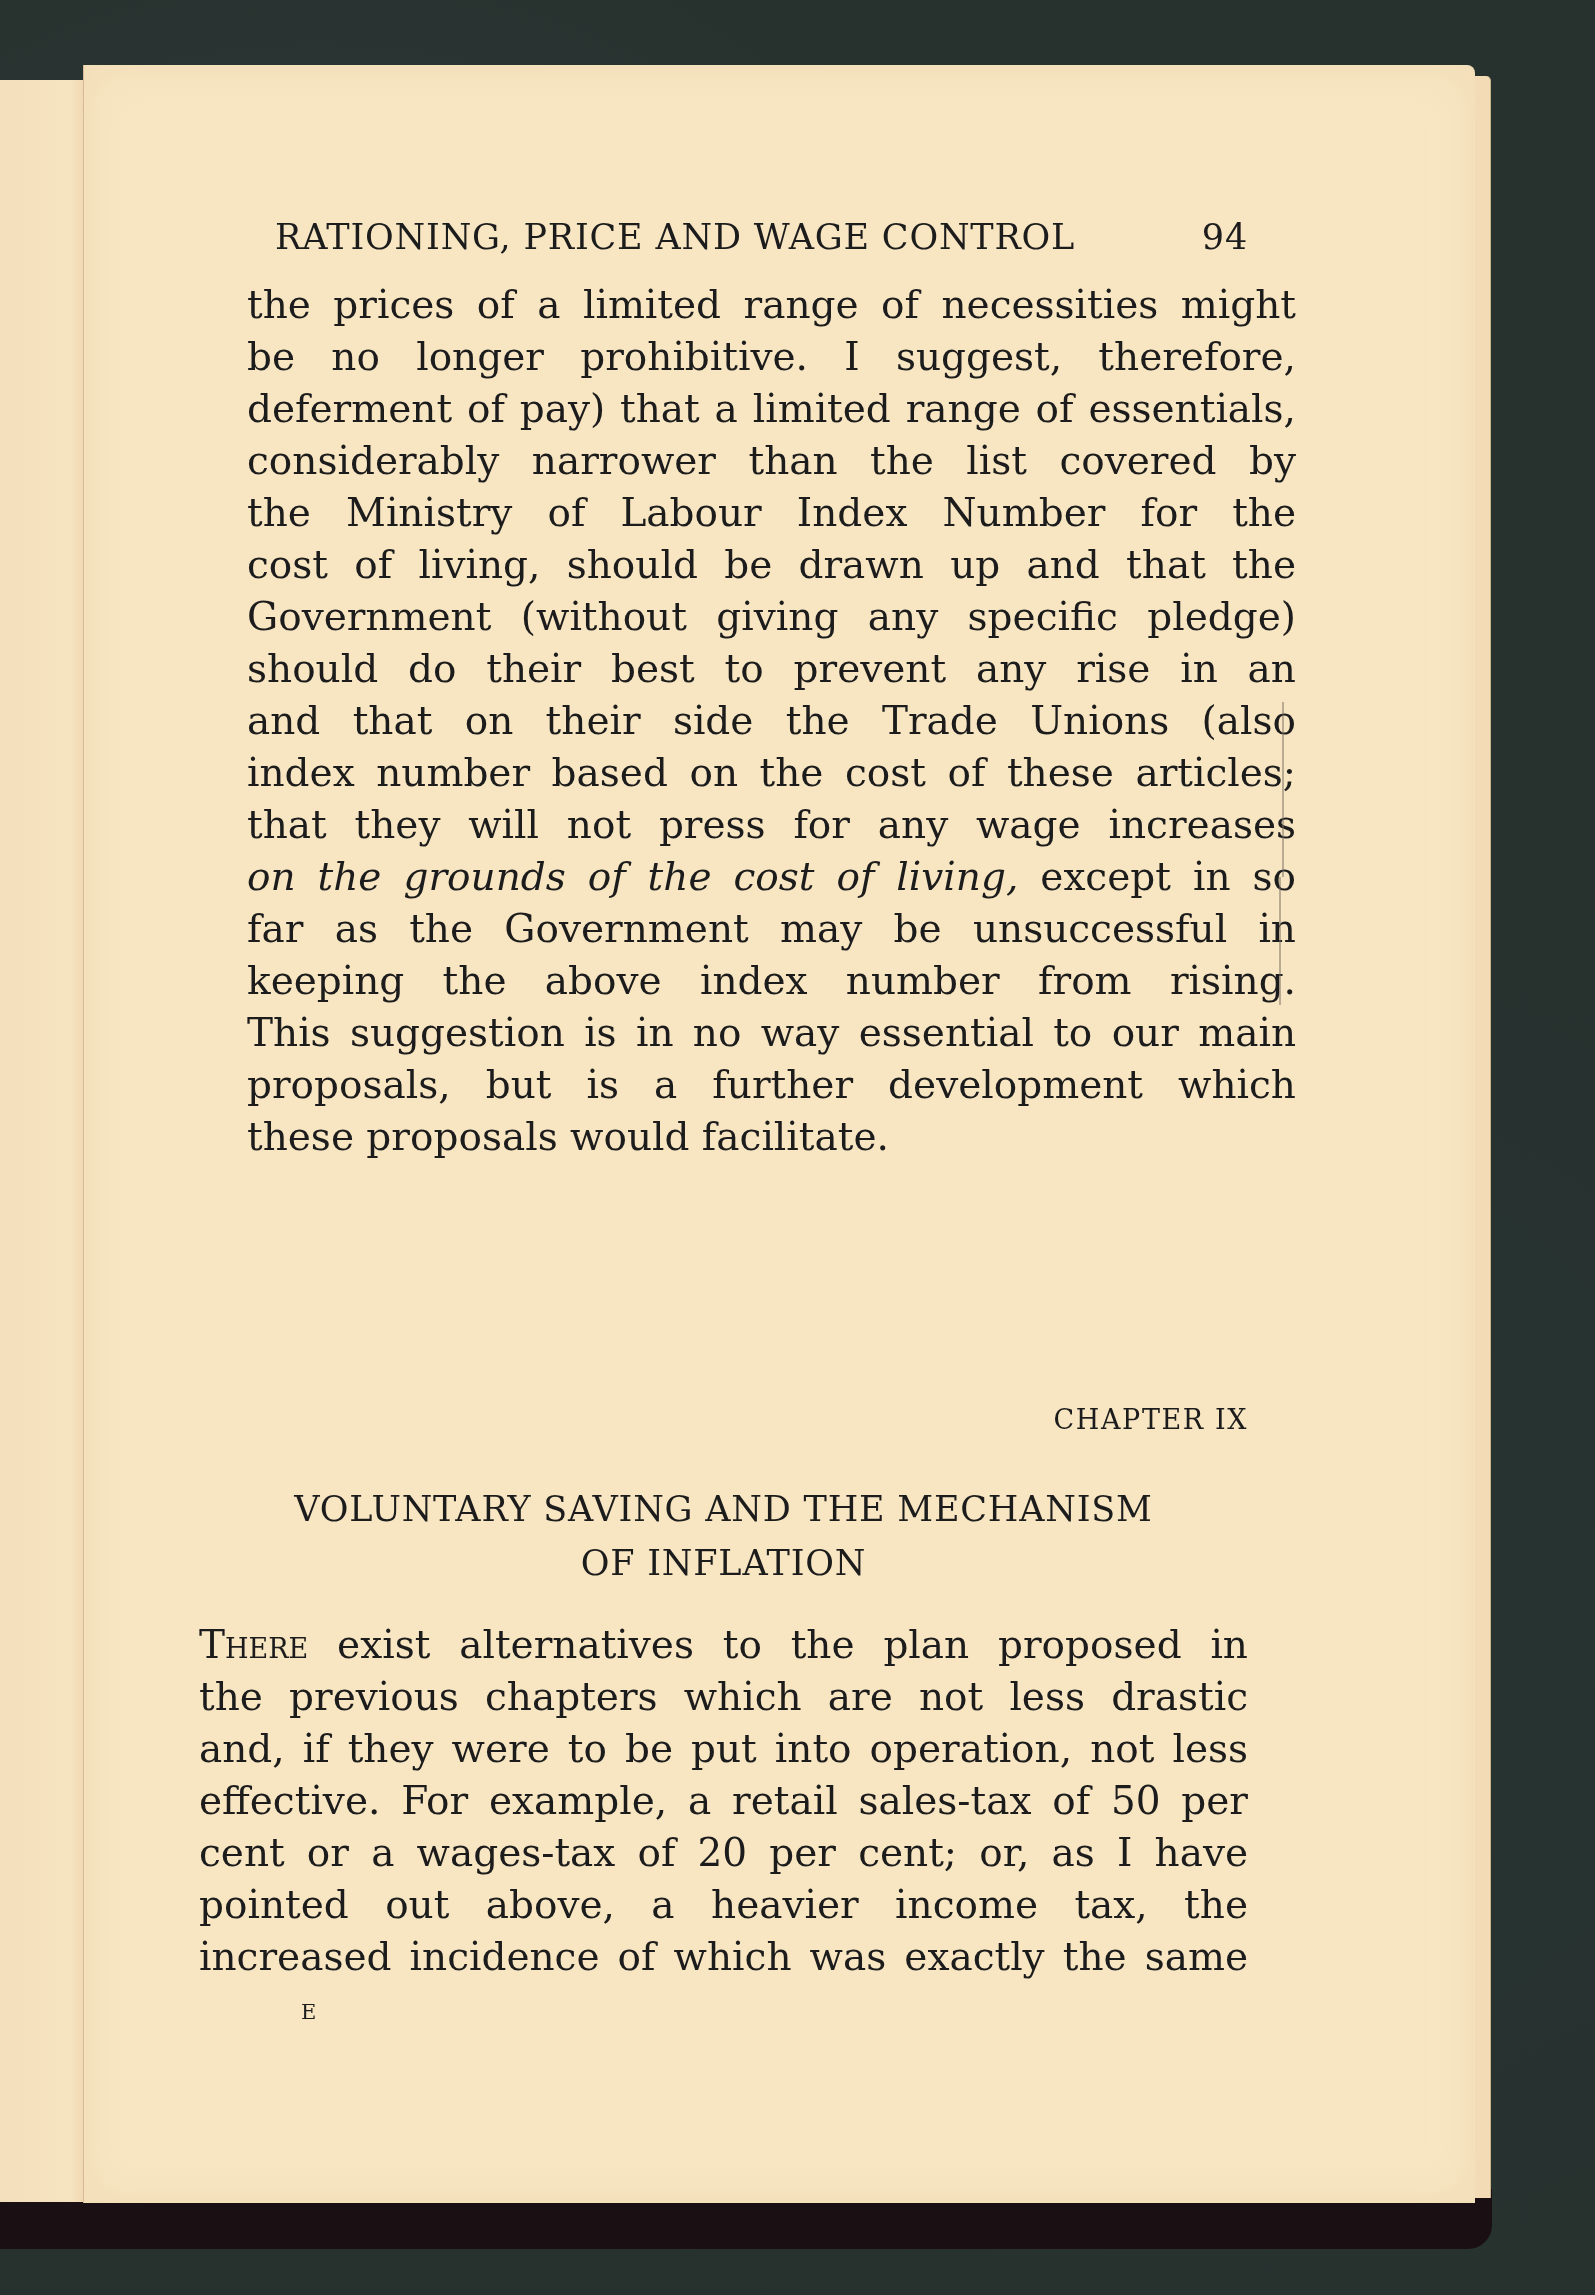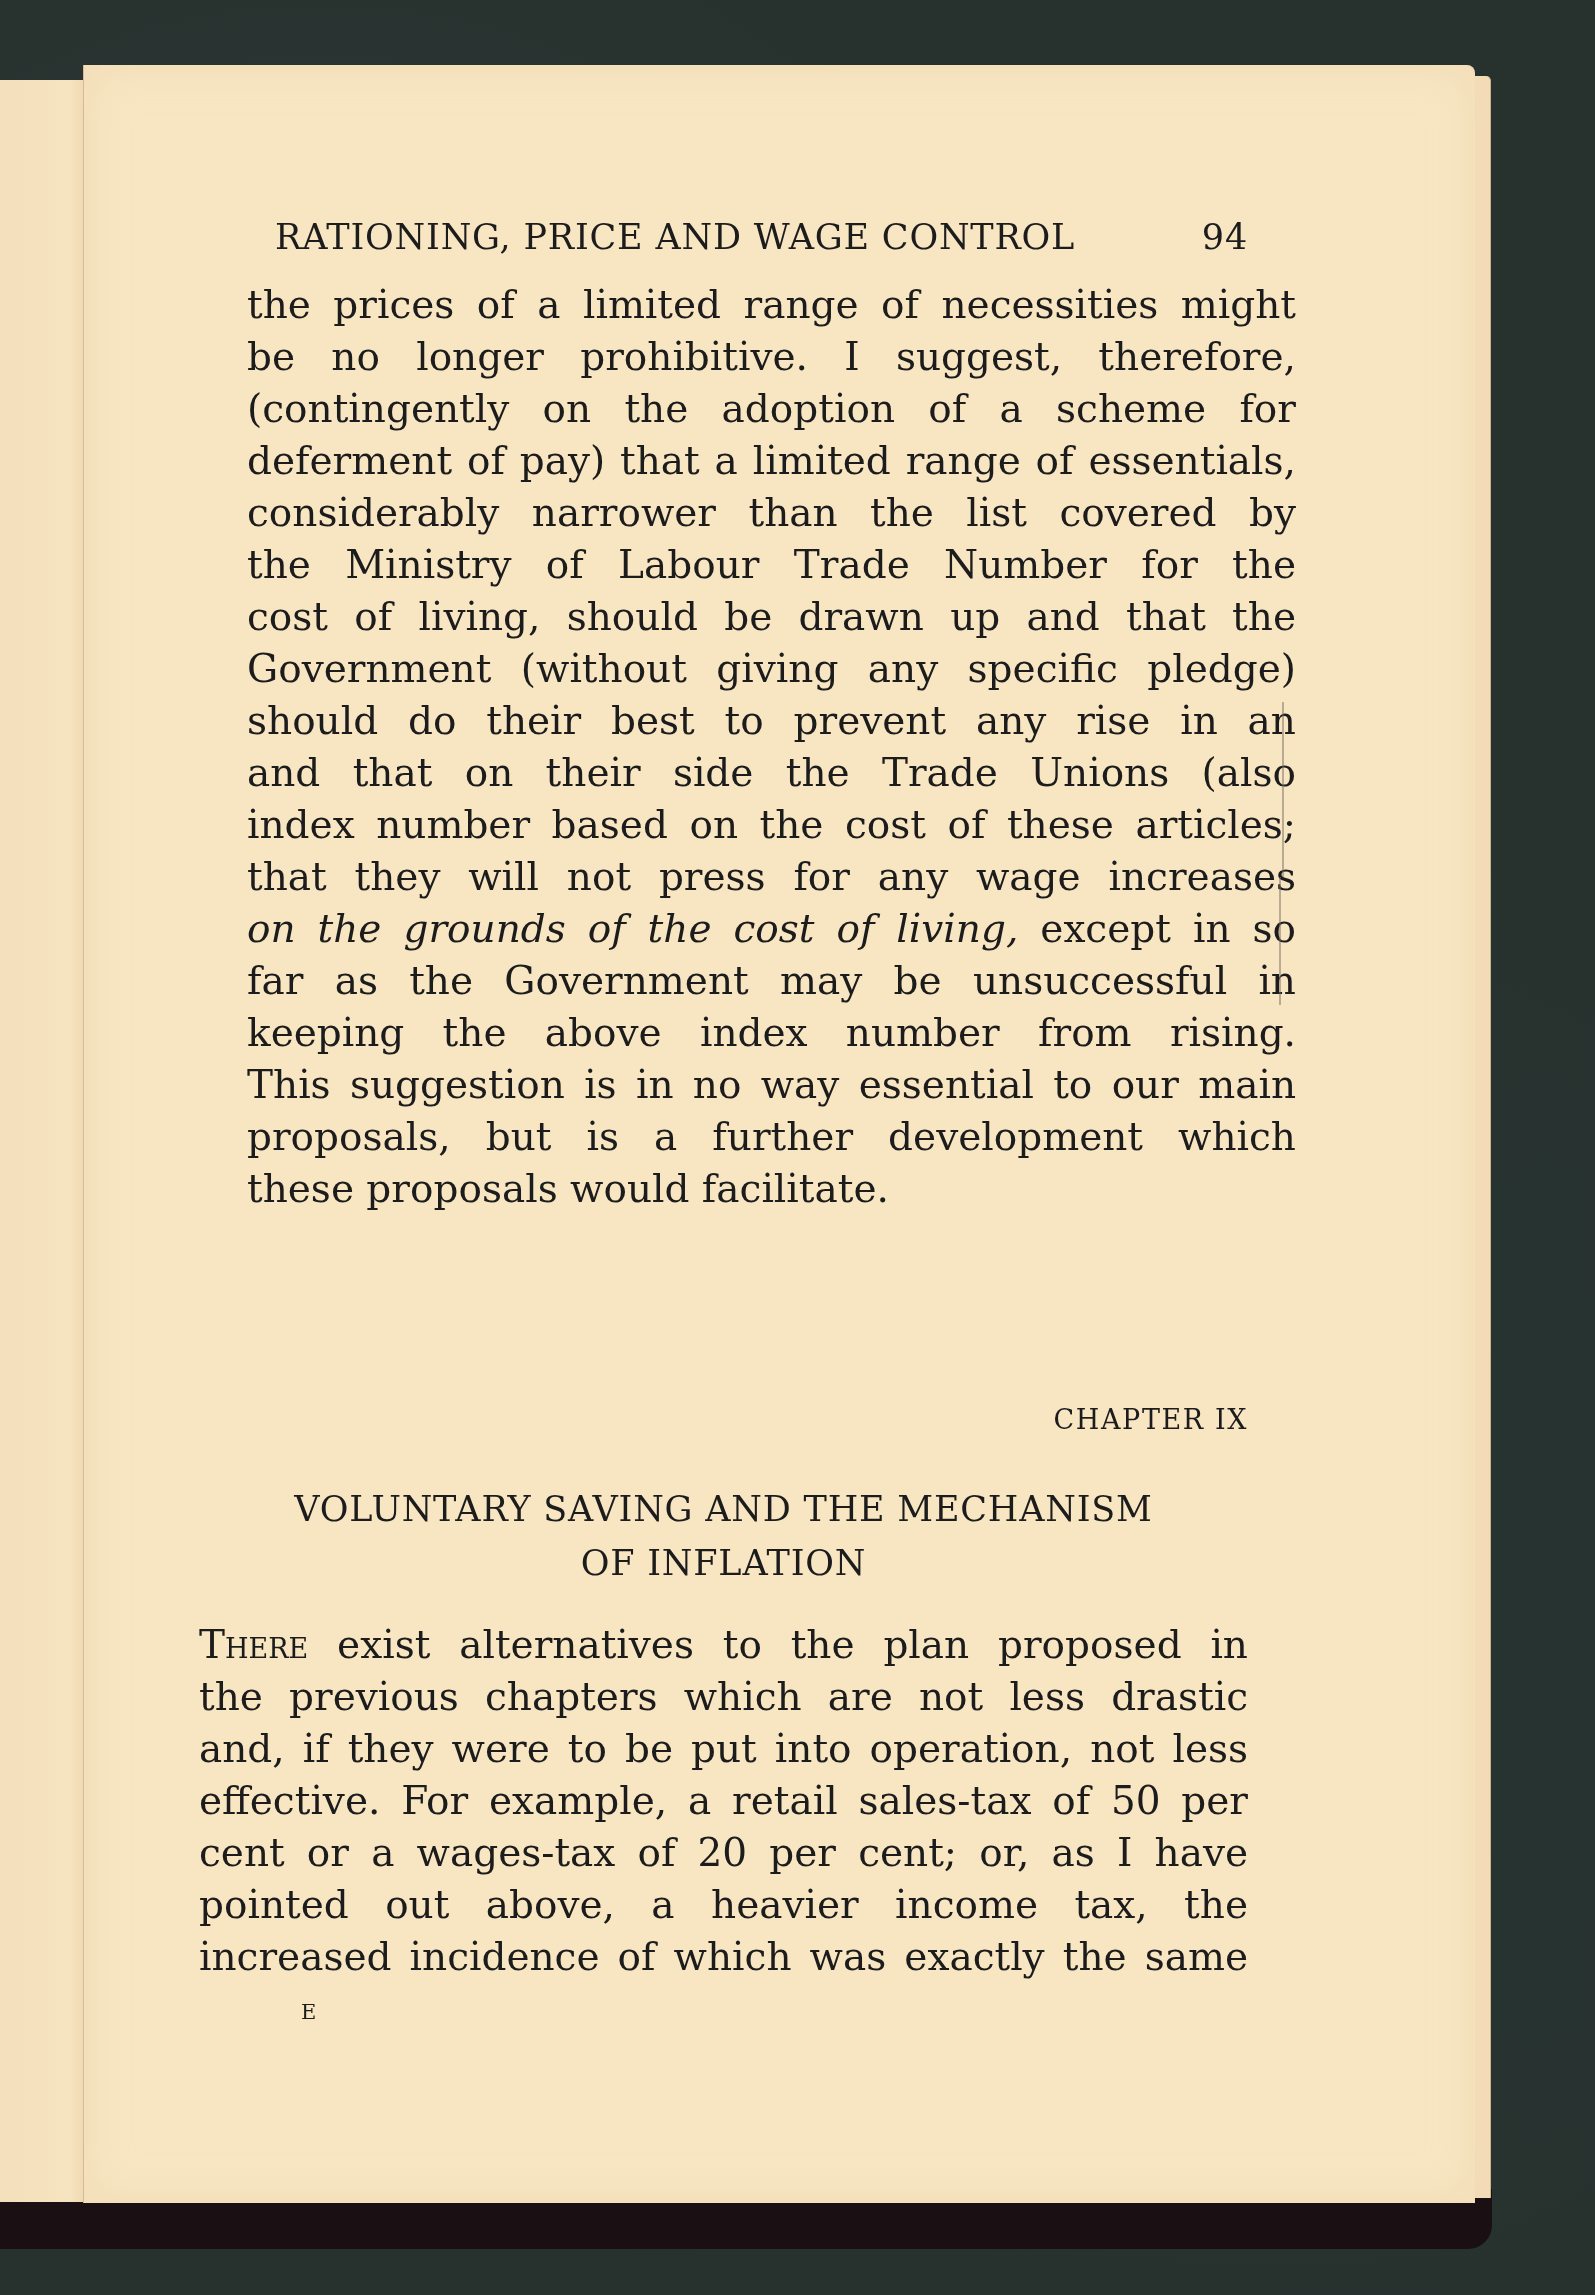--- a/index.html
+++ b/index.html
@@ -78,24 +78,23 @@
 <div class="page"></div>
 
 <div class="running-head ink">
   <span>RATIONING, PRICE AND WAGE CONTROL</span>
   <span>94</span>
 </div>
 
 <div class="body-text para1 ink">
   <span class="line">the prices of a limited range of necessities might</span>
   <span class="line">be no longer prohibitive. I suggest, therefore,</span>
-  <span class="line">(contingently on the adoption of a scheme for</span>
   <span class="line">deferment of pay) that a limited range of essentials,</span>
   <span class="line">considerably narrower than the list covered by</span>
-  <span class="line">the Ministry of Labour Trade Number for the</span>
+  <span class="line">the Ministry of Labour Index Number for the</span>
   <span class="line">cost of living, should be drawn up and that the</span>
   <span class="line">Government (without giving any specific pledge)</span>
   <span class="line">should do their best to prevent any rise in an</span>
   <span class="line">and that on their side the Trade Unions (also</span>
   <span class="line">index number based on the cost of these articles;</span>
   <span class="line">that they will not press for any wage increases</span>
   <span class="line"><i>on the grounds of the cost of living,</i><span> except in so</span></span>
   <span class="line">far as the Government may be unsuccessful in</span>
   <span class="line">keeping the above index number from rising.</span>
   <span class="line">This suggestion is in no way essential to our main</span>

